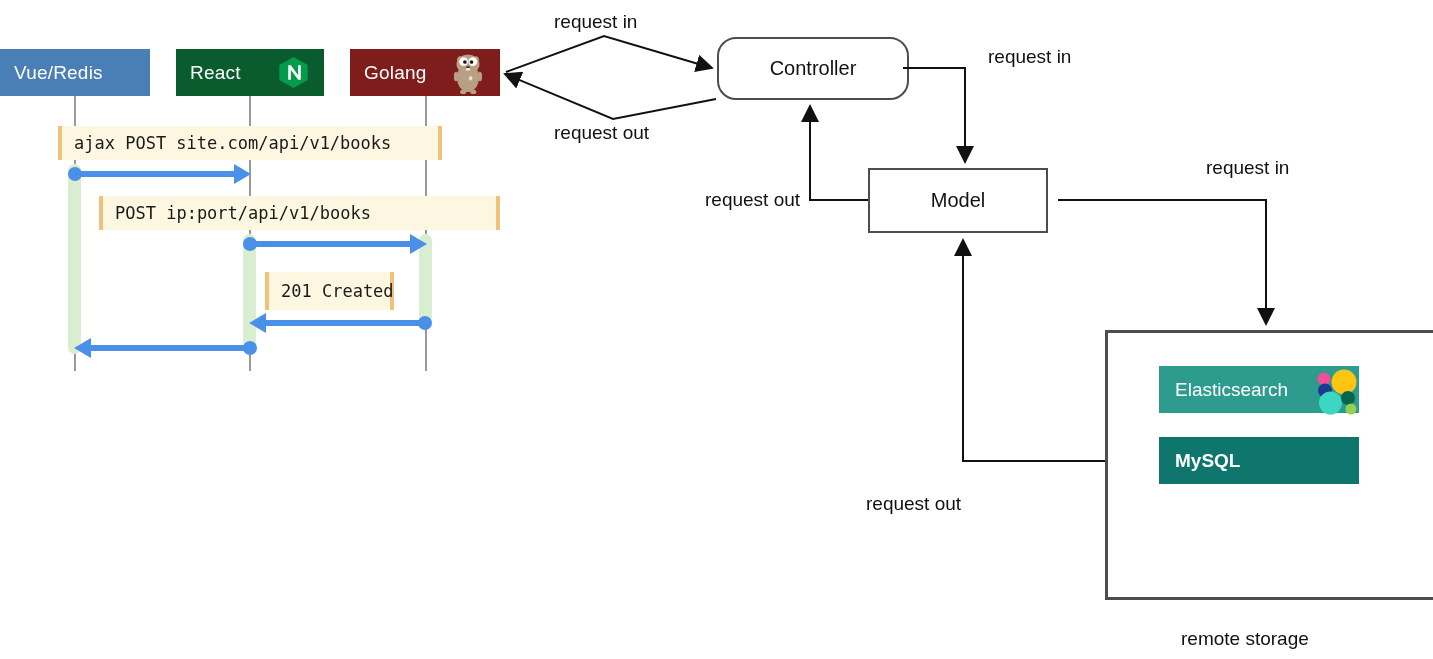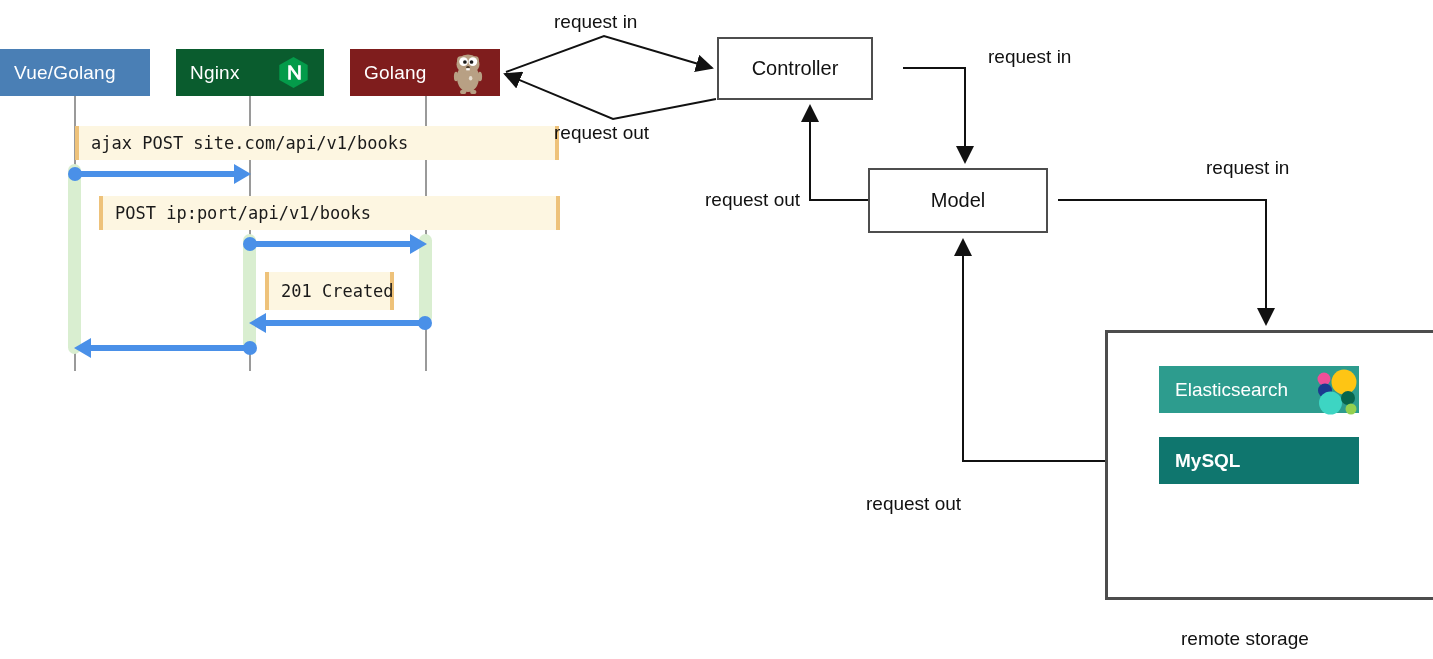--- a/index.html
+++ b/index.html
@@ -161,25 +161,25 @@
 
   <div class="lifeline" style="left:74px; top:96px; height:275px;"></div>
   <div class="lifeline" style="left:249px; top:96px; height:275px;"></div>
   <div class="lifeline" style="left:425px; top:96px; height:275px;"></div>
 
   <div class="activation" style="left:68px; top:164px; height:190px;"></div>
   <div class="activation" style="left:243px; top:234px; height:119px;"></div>
   <div class="activation" style="left:419px; top:234px; height:90px;"></div>
 
   <div class="participant" style="left:0px; top:49px; width:150px; background:#4a7fb5;">
-    <span class="plabel">Vue/Golang</span>
+    <span class="plabel">Vue/Redis</span>
   </div>
 
   <div class="participant" style="left:176px; top:49px; width:148px; background:#0a5c2e;">
-    <span class="plabel">Nginx</span>
+    <span class="plabel">React</span>
     <svg class="nginx-logo" viewBox="0 0 100 100">
       <polygon points="50,3 93,27 93,73 50,97 7,73 7,27" fill="#049b4a"></polygon>
       <path d="M34 72 L34 28 L42 28 L64 58 L64 28 L72 28 L72 72 L64 72 L42 42 L42 72 Z" fill="#ffffff"></path>
     </svg>
   </div>
 
   <div class="participant" style="left:350px; top:49px; width:150px; background:#7f1d1d;">
     <span class="plabel">Golang</span>
     <svg class="gopher" viewBox="0 0 100 100">
 
@@ -201,31 +201,31 @@
       <ellipse cx="23" cy="58" rx="5" ry="11" fill="#b8a084"></ellipse>
       <ellipse cx="77" cy="58" rx="5" ry="11" fill="#b8a084"></ellipse>
 
       <ellipse cx="39" cy="93" rx="7" ry="5" fill="#b8a084"></ellipse>
       <ellipse cx="62" cy="93" rx="7" ry="5" fill="#b8a084"></ellipse>
 
       <ellipse cx="56" cy="62" rx="4" ry="5" fill="#e6ddd0"></ellipse>
     </svg>
   </div>
 
-  <div class="note" style="left:58px; top:126px; width:484px; height:34px;margin-left:17px;">
+  <div class="note" style="left:58px; top:126px; width:384px; height:34px;">
     <span>ajax POST site.com/api/v1/books</span>
   </div>
 
   <div class="seq-arrow" style="left:68px; top:164px; width:186px; height:20px;">
     <div class="seq-dot" style="left:0px;"></div>
     <div class="seq-line" style="left:7px; width:163px;"></div>
     <div class="seq-head right" style="left:166px;"></div>
   </div>
 
-  <div class="note" style="left:99px; top:196px; width:461px; height:34px;">
+  <div class="note" style="left:99px; top:196px; width:401px; height:34px;">
     <span>POST ip:port/api/v1/books</span>
   </div>
 
   <div class="seq-arrow" style="left:243px; top:234px; width:187px; height:20px;">
     <div class="seq-dot" style="left:0px;"></div>
     <div class="seq-line" style="left:7px; width:164px;"></div>
     <div class="seq-head right" style="left:167px;"></div>
   </div>
 
   <div class="note" style="left:265px; top:272px; width:129px; height:38px;">
@@ -237,21 +237,21 @@
     <div class="seq-line" style="left:16px; width:158px;"></div>
     <div class="seq-dot" style="left:169px;"></div>
   </div>
 
   <div class="seq-arrow" style="left:74px; top:338px; width:188px; height:20px;">
     <div class="seq-head left" style="left:0px;"></div>
     <div class="seq-line" style="left:16px; width:158px;"></div>
     <div class="seq-dot" style="left:169px;"></div>
   </div>
 
-  <div class="flowbox" style="left:717px; top:37px; width:156px; height:63px;">
+  <div class="flowbox" style="left:717px; top:37px; width:192px; height:63px;border-radius:19px;">
     <span>Controller</span>
   </div>
 
   <div class="flowbox" style="left:868px; top:168px; width:180px; height:65px;">
     <span>Model</span>
   </div>
 
   <div class="storagebox" style="left:1105px; top:330px; width:380px; height:270px;">
 
     <div class="dbchip" style="left:51px; top:33px; width:200px; height:47px; background:#2d9c8e;">

